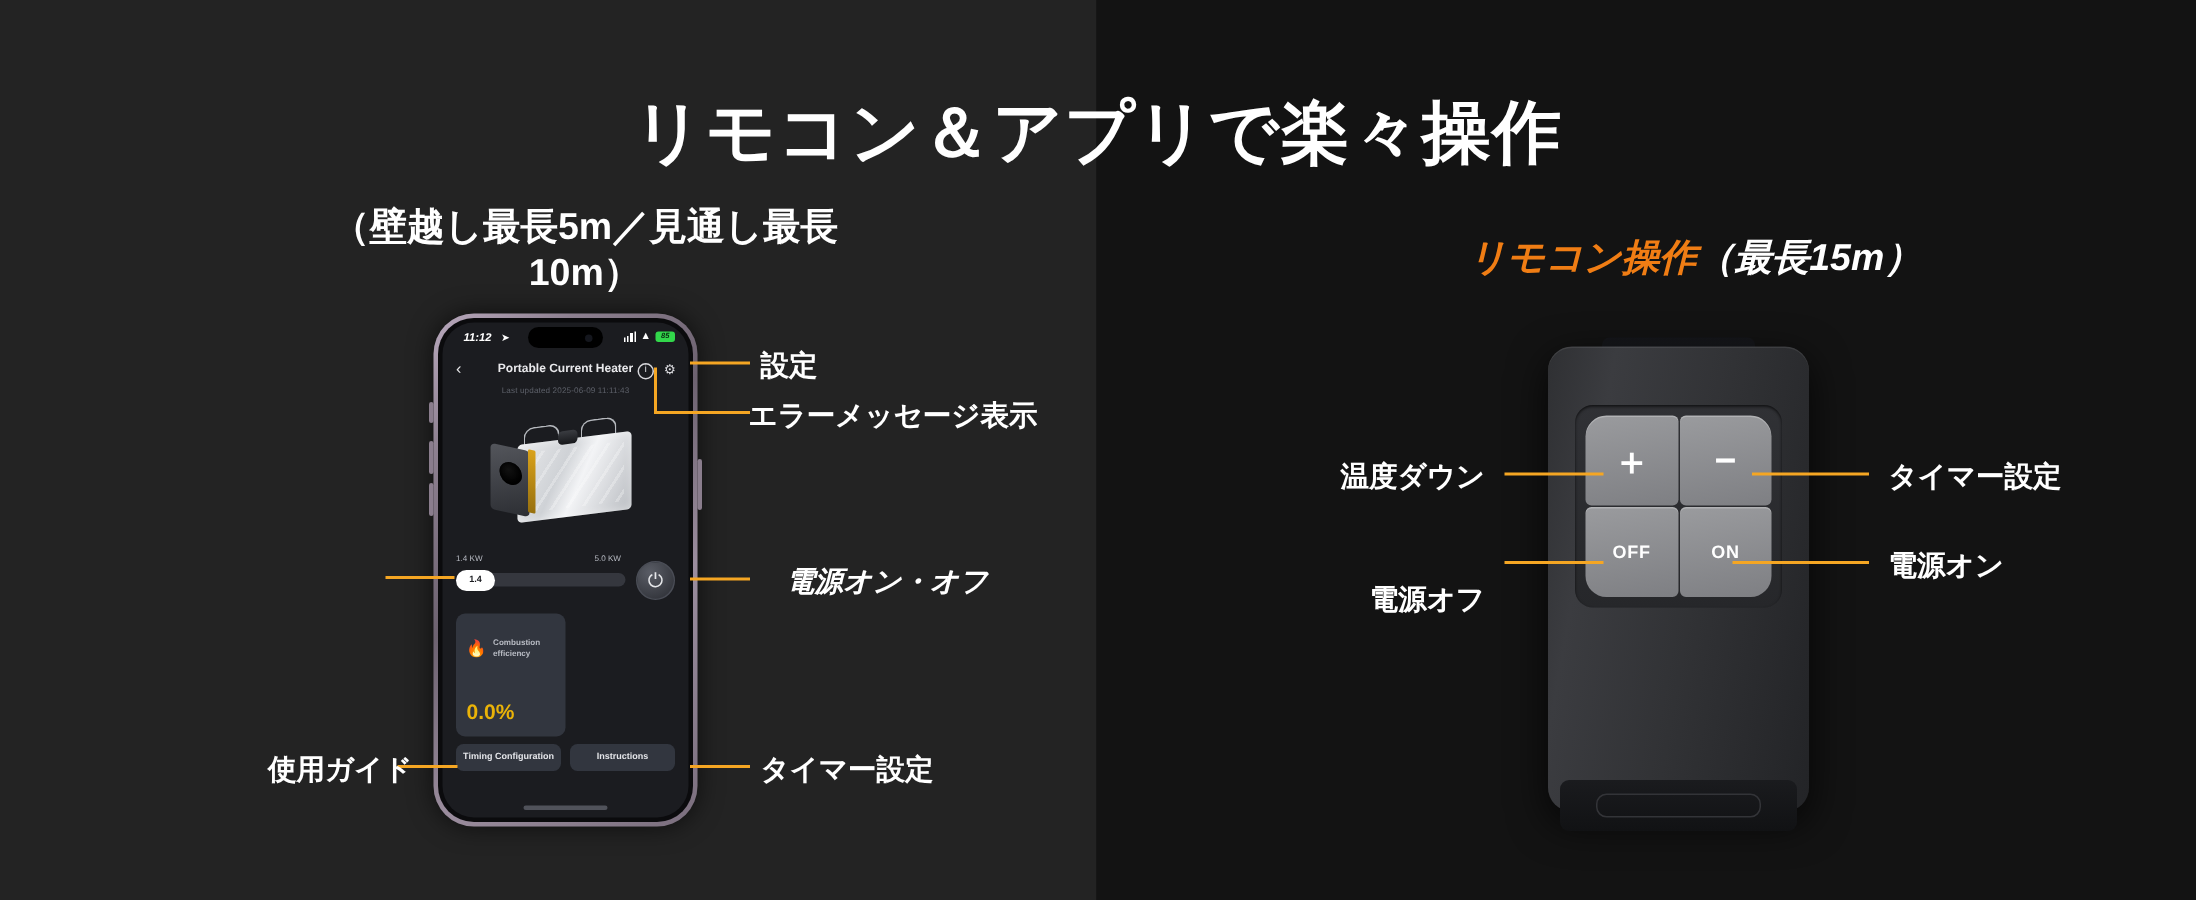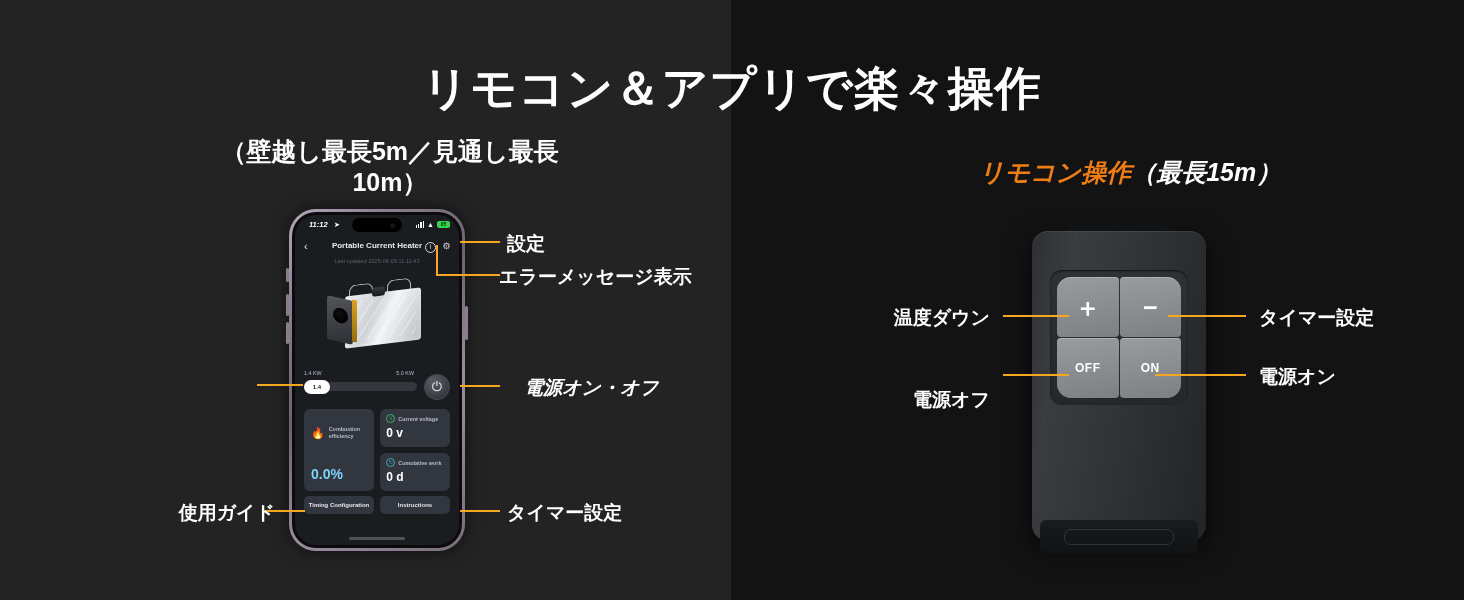--- a/index.html
+++ b/index.html
@@ -116,21 +116,21 @@
 
   
   .cards{display:flex;gap:6px;margin:5px 9px 0 9px;height:82px;}
   .card{background:#32363f;border-radius:6px;}
   .card.big{width:50%;position:relative;padding:7px;box-sizing:border-box;}
   .col{width:50%;display:flex;flex-direction:column;gap:6px;}
   .card.small{flex:1;padding:5px 6px;box-sizing:border-box;}
   .ce-row{display:flex;align-items:center;gap:4px;margin-top:10px;}
   .flame{font-size:11px;line-height:11px;color:#f5a623;}
   .ce-lbl{color:#b9bcc4;font-size:5.4px;line-height:1.35;font-weight:600;}
-  .ce-val{position:absolute;left:7px;bottom:9px;color:#7dd3fc;font-size:14px;font-weight:600;}
+  .ce-val{position:absolute;left:7px;bottom:9px;color:#eab308;font-size:14px;font-weight:600;}
   .sc-head{display:flex;align-items:center;gap:3px;}
   .dot{width:7px;height:7px;border-radius:50%;border:1px solid #3fae6a;position:relative;}
   .dot.cyan{border-color:#3fa8b5;}
   .dot i{position:absolute;inset:0;font-style:normal;font-size:5px;color:#3fae6a;text-align:center;line-height:6px;}
   .dot.cyan i{color:#3fa8b5;}
   .sc-lbl{color:#b9bcc4;font-size:5.4px;font-weight:600;}
   .sc-val{color:#fff;font-size:12px;font-weight:600;margin-top:3px;}
 
   
   .btnrow{display:flex;gap:6px;margin:5px 9px 0 9px;}
@@ -248,40 +248,20 @@
         </div>
 
         <div class="cards">
           <div class="card big">
             <div class="ce-row">
               <div class="flame">🔥</div>
               <div class="ce-lbl">Combustion efficiency</div>
             </div>
             <div class="ce-val">0.0%</div>
           </div>
-          <div class="col">
-            <div class="card small">
-              <div class="sc-head">
-                <div class="dot">
-                    <i>V</i>
-                  </div>
-                <div class="sc-lbl">Current voltage</div>
-              </div>
-              <div class="sc-val">0 v</div>
-            </div>
-            <div class="card small">
-              <div class="sc-head">
-                <div class="dot cyan">
-                    <i>↻</i>
-                  </div>
-                <div class="sc-lbl">Cumulative work</div>
-              </div>
-              <div class="sc-val">0 d</div>
-            </div>
-          </div>
         </div>
 
         <div class="btnrow">
           <div class="pbtn">Timing Configuration</div>
           <div class="pbtn">Instructions</div>
         </div>
 
         <div class="homebar"></div>
       </div>
     </div>

